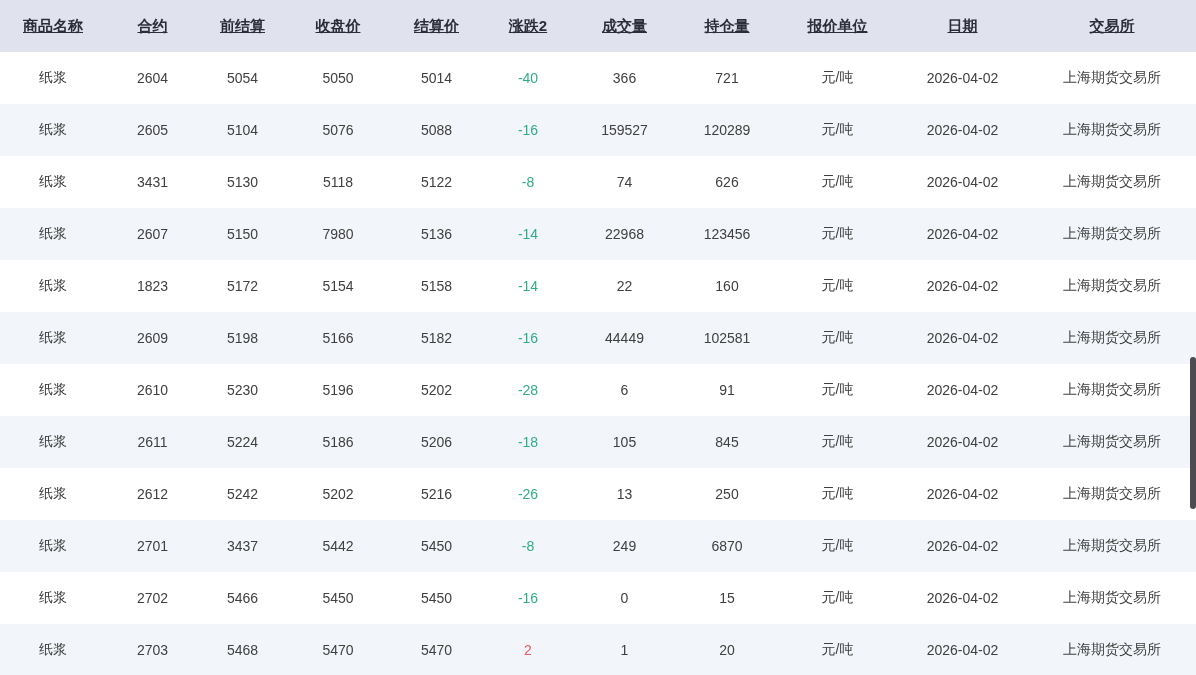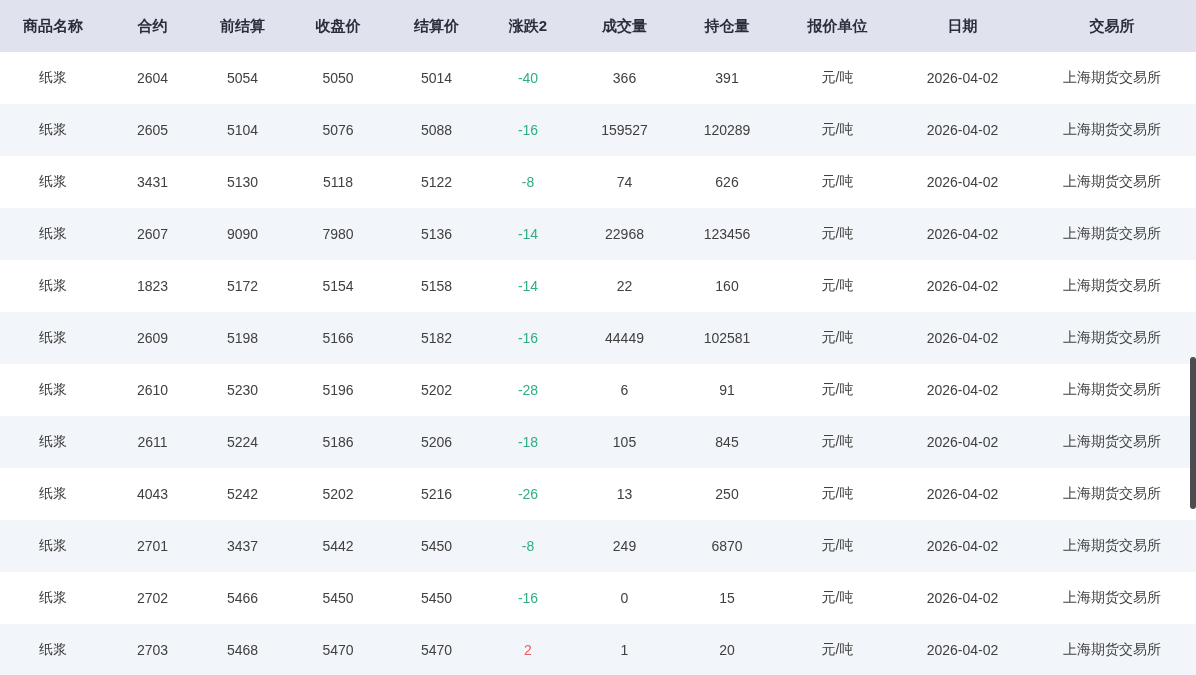--- a/index.html
+++ b/index.html
@@ -19,20 +19,21 @@
   thead th {
     background: var(--header-bg, #e0e3ee);
     color: var(--header-text, #2b2e3a);
     font-size: 15px;
     font-weight: bold;
     height: 52px;
     text-align: center;
     vertical-align: middle;
     padding: 0;
     white-space: nowrap;
+    text-decoration: underline;
   }
   tbody td {
     color: var(--text, #404040);
     font-size: 14px;
     height: 52px;
     text-align: center;
     vertical-align: middle;
     padding: 0;
     white-space: nowrap;
     background: #ffffff;
@@ -86,21 +87,21 @@
   </thead>
   <tbody>
       <tr>
         <td>纸浆</td>
         <td>2604</td>
         <td>5054</td>
         <td>5050</td>
         <td>5014</td>
         <td class="down">-40</td>
         <td>366</td>
-        <td>391</td>
+        <td>721</td>
         <td>元/吨</td>
         <td>2026-04-02</td>
         <td>上海期货交易所</td>
       </tr>
       <tr>
         <td>纸浆</td>
         <td>2605</td>
         <td>5104</td>
         <td>5076</td>
         <td>5088</td>
@@ -120,21 +121,21 @@
         <td class="down">-8</td>
         <td>74</td>
         <td>626</td>
         <td>元/吨</td>
         <td>2026-04-02</td>
         <td>上海期货交易所</td>
       </tr>
       <tr>
         <td>纸浆</td>
         <td>2607</td>
-        <td>9090</td>
+        <td>5150</td>
         <td>7980</td>
         <td>5136</td>
         <td class="down">-14</td>
         <td>22968</td>
         <td>123456</td>
         <td>元/吨</td>
         <td>2026-04-02</td>
         <td>上海期货交易所</td>
       </tr>
       <tr>
@@ -184,21 +185,21 @@
         <td>5206</td>
         <td class="down">-18</td>
         <td>105</td>
         <td>845</td>
         <td>元/吨</td>
         <td>2026-04-02</td>
         <td>上海期货交易所</td>
       </tr>
       <tr>
         <td>纸浆</td>
-        <td>4043</td>
+        <td>2612</td>
         <td>5242</td>
         <td>5202</td>
         <td>5216</td>
         <td class="down">-26</td>
         <td>13</td>
         <td>250</td>
         <td>元/吨</td>
         <td>2026-04-02</td>
         <td>上海期货交易所</td>
       </tr>

